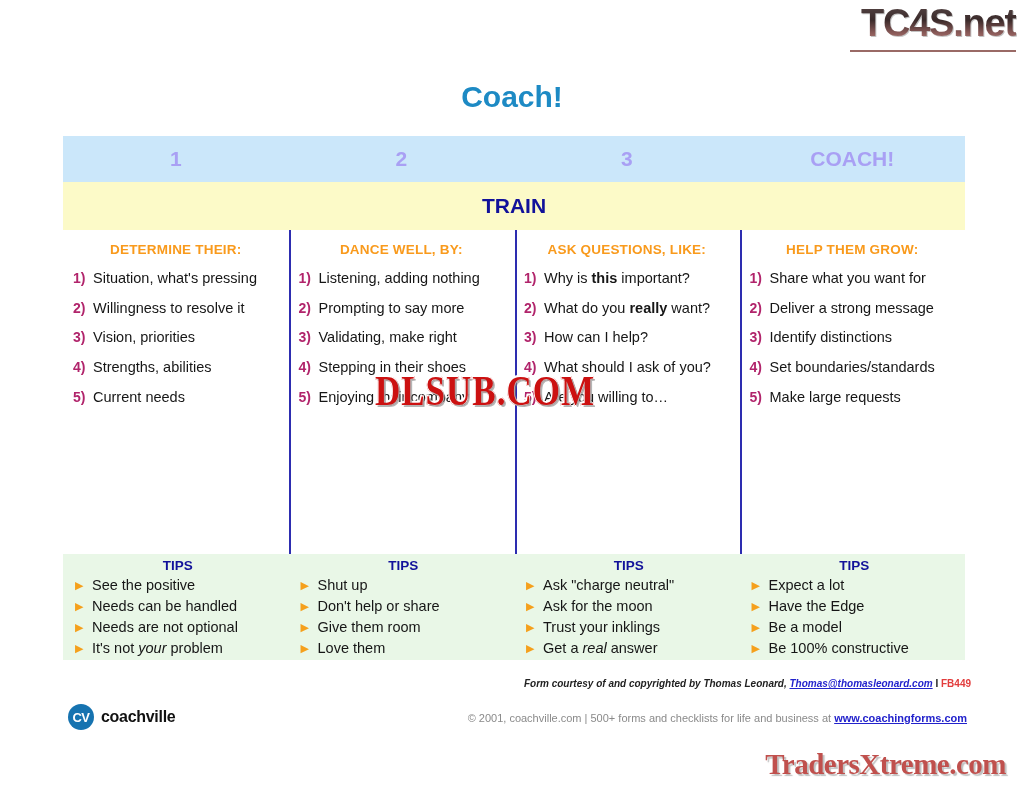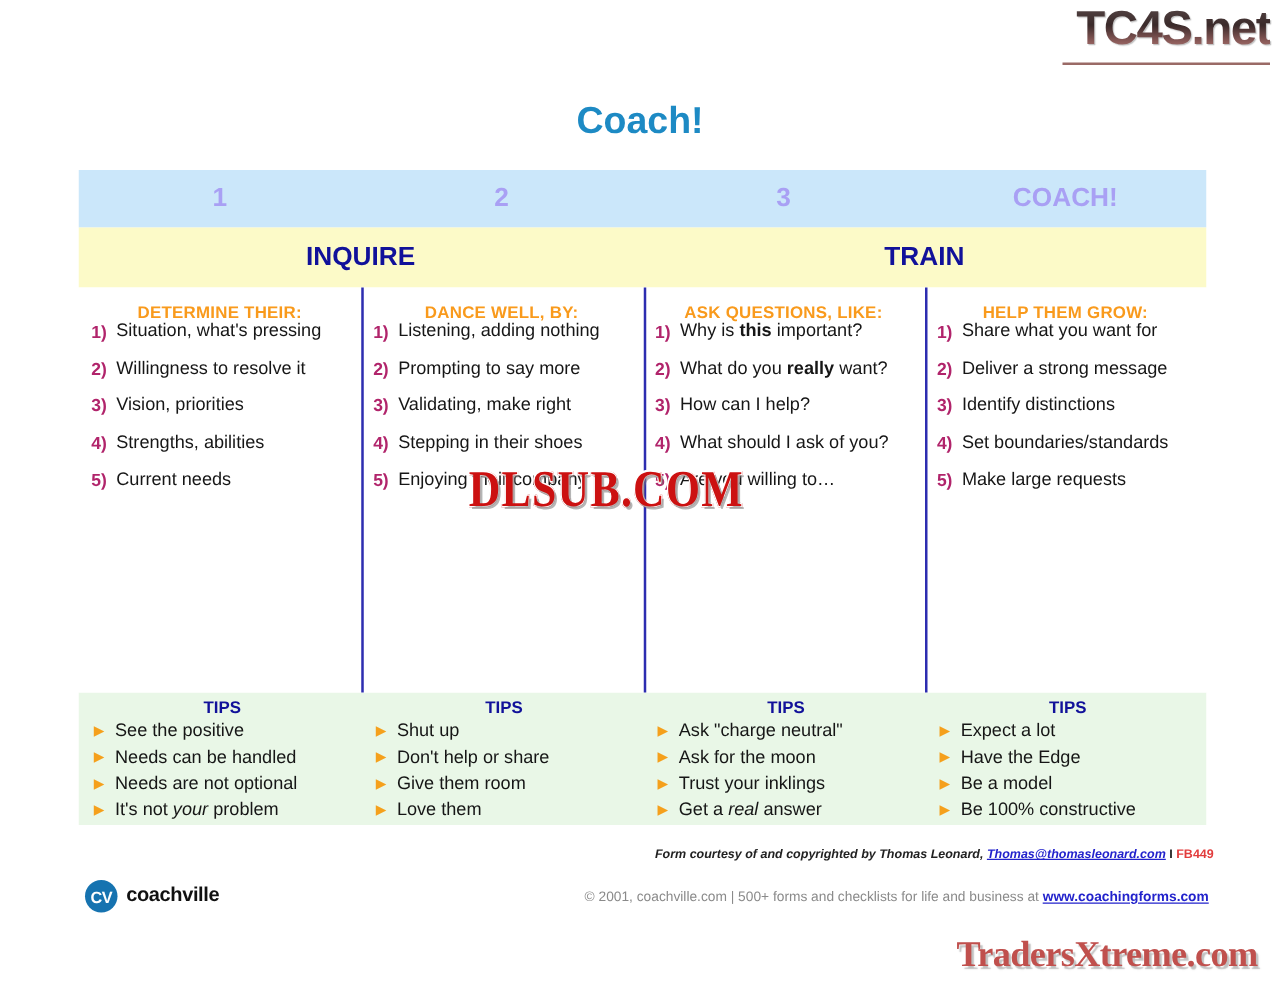--- a/index.html
+++ b/index.html
@@ -81,20 +81,21 @@
     flex: 1 1 0;
     padding: 12px 10px 0 10px;
     position: relative;
   }
   .col-heading {
     text-align: center;
     font-size: 13.5px;
     font-weight: bold;
     color: #f99a1c;
     letter-spacing: 0.2px;
+    margin-bottom: 13px;
   }
   ol.num-list {
     list-style: none;
     margin: 0; padding: 0;
   }
   ol.num-list li {
     display: flex;
     margin-bottom: 12px;
     font-size: 14.5px;
     color: #161616;
@@ -254,21 +255,20 @@
 <div id="form-table">
 
   <div class="grid-row band-numbers">
     <div class="cell">1</div>
     <div class="cell">2</div>
     <div class="cell">3</div>
     <div class="cell">COACH!</div>
   </div>
 
   <div class="grid-row band-names">
-    <div class="cell">INQUIRE</div>
     <div class="cell">TRAIN</div>
   </div>
 
   <div class="grid-row band-body">
     <div class="vdiv" style="left:226px"></div>
     <div class="vdiv" style="left:452px"></div>
     <div class="vdiv" style="left:677px"></div>
 
     <div class="cell">
       <div class="col-heading">DETERMINE THEIR:</div>

